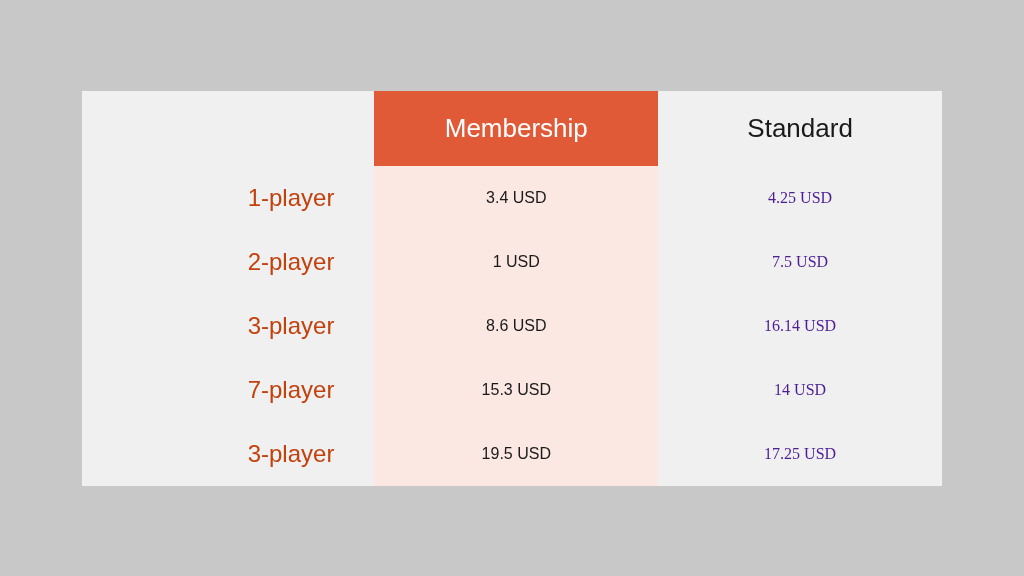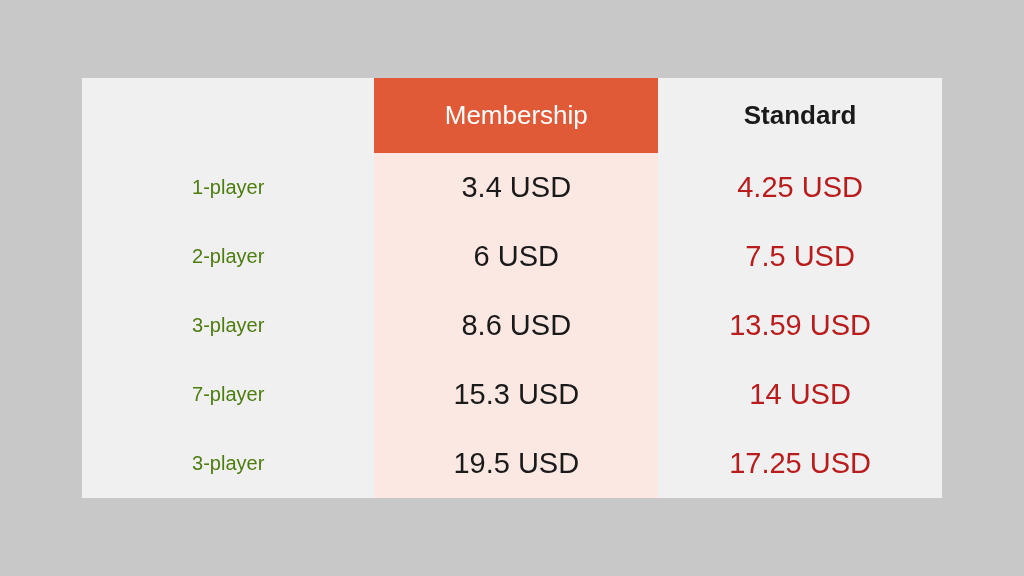--- a/index.html
+++ b/index.html
@@ -35,51 +35,52 @@
 
     th.membership-header {
       background-color: #e05a38;
       color: #ffffff;
       width: 33%;
     }
 
     th.standard-header {
       background-color: #f0f0f0;
       color: #1a1a1a;
-      font-weight: 700;
+      font-weight: 400;
       width: 33%;
     }
 
     th.label-header {
       width: 34%;
       background-color: #f0f0f0;
     }
 
     tbody tr td {
       padding: 18px 40px;
-      font-size: 29px;
+      font-size: 16px;
       text-align: center;
       color: #1a1a1a;
     }
 
     tbody tr td.row-label {
-      text-align: center;
-      font-size: 20px;
-      color: #4d7c0f;
+      text-align: right;
+      font-size: 24px;
+      color: #c2410c;
       background-color: #f0f0f0;
     }
 
     tbody tr td.membership-cell {
       background-color: #fce8e3;
       color: #1a1a1a;
     }
 
     tbody tr td.standard-cell {
       background-color: #f0f0f0;
-      color: #b91c1c;
+      color: #4c1d95;
+      font-family: Liberation Serif, serif;
     }
   </style>
 </head>
 <body>
 
 <div class="table-container">
   <table>
     <thead>
       <tr>
         <th class="label-header"></th>
@@ -88,27 +89,27 @@
       </tr>
     </thead>
     <tbody id="table-body">
     <tr>
           <td class="row-label">1-player</td>
           <td class="membership-cell">3.4 USD</td>
           <td class="standard-cell">4.25 USD</td>
         </tr>
         <tr>
           <td class="row-label">2-player</td>
-          <td class="membership-cell">6 USD</td>
+          <td class="membership-cell">1 USD</td>
           <td class="standard-cell">7.5 USD</td>
         </tr>
         <tr>
           <td class="row-label">3-player</td>
           <td class="membership-cell">8.6 USD</td>
-          <td class="standard-cell">13.59 USD</td>
+          <td class="standard-cell">16.14 USD</td>
         </tr>
         <tr>
           <td class="row-label">7-player</td>
           <td class="membership-cell">15.3 USD</td>
           <td class="standard-cell">14 USD</td>
         </tr>
         <tr>
           <td class="row-label">3-player</td>
           <td class="membership-cell">19.5 USD</td>
           <td class="standard-cell">17.25 USD</td>

